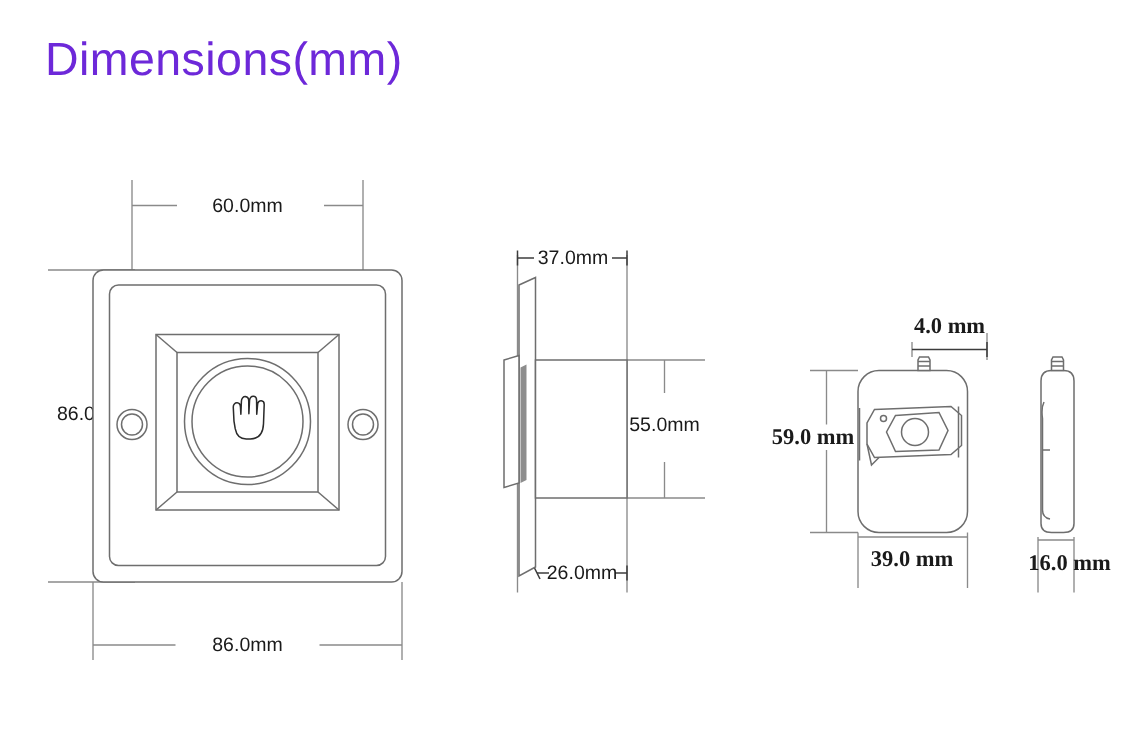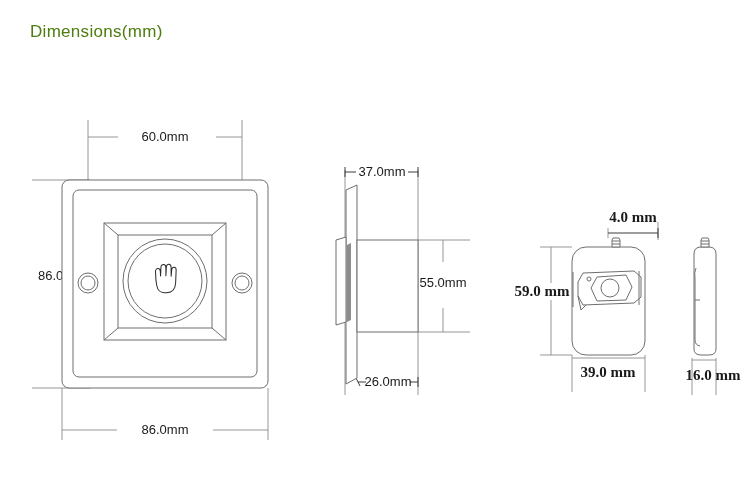--- a/index.html
+++ b/index.html
@@ -12,22 +12,22 @@
     height: 500px;
     position: relative;
     overflow: hidden;
     font-family: "Liberation Sans", sans-serif;
   }
   #page-title {
     position: absolute;
     left: 30px;
     top: 22px;
     font-family: "Liberation Sans", sans-serif;
-    font-size: 17px;
-    color: #4d7c0f;
+    font-size: 31px;
+    color: #6d28d9;
     letter-spacing: 0.3px;
     white-space: nowrap;
   }
   #drawing-canvas {
     position: absolute;
     left: 0;
     top: 0;
     width: 750px;
     height: 500px;
   }

